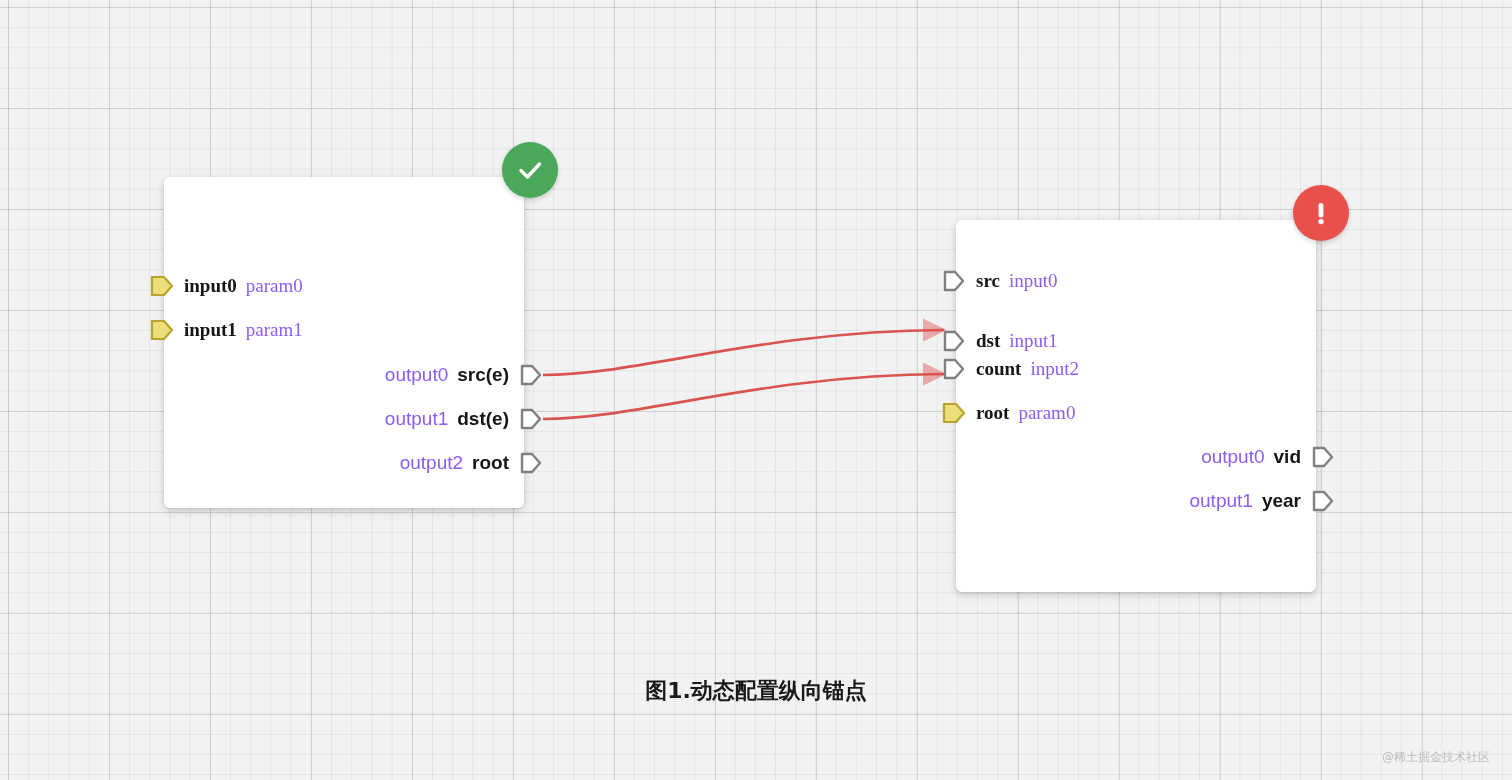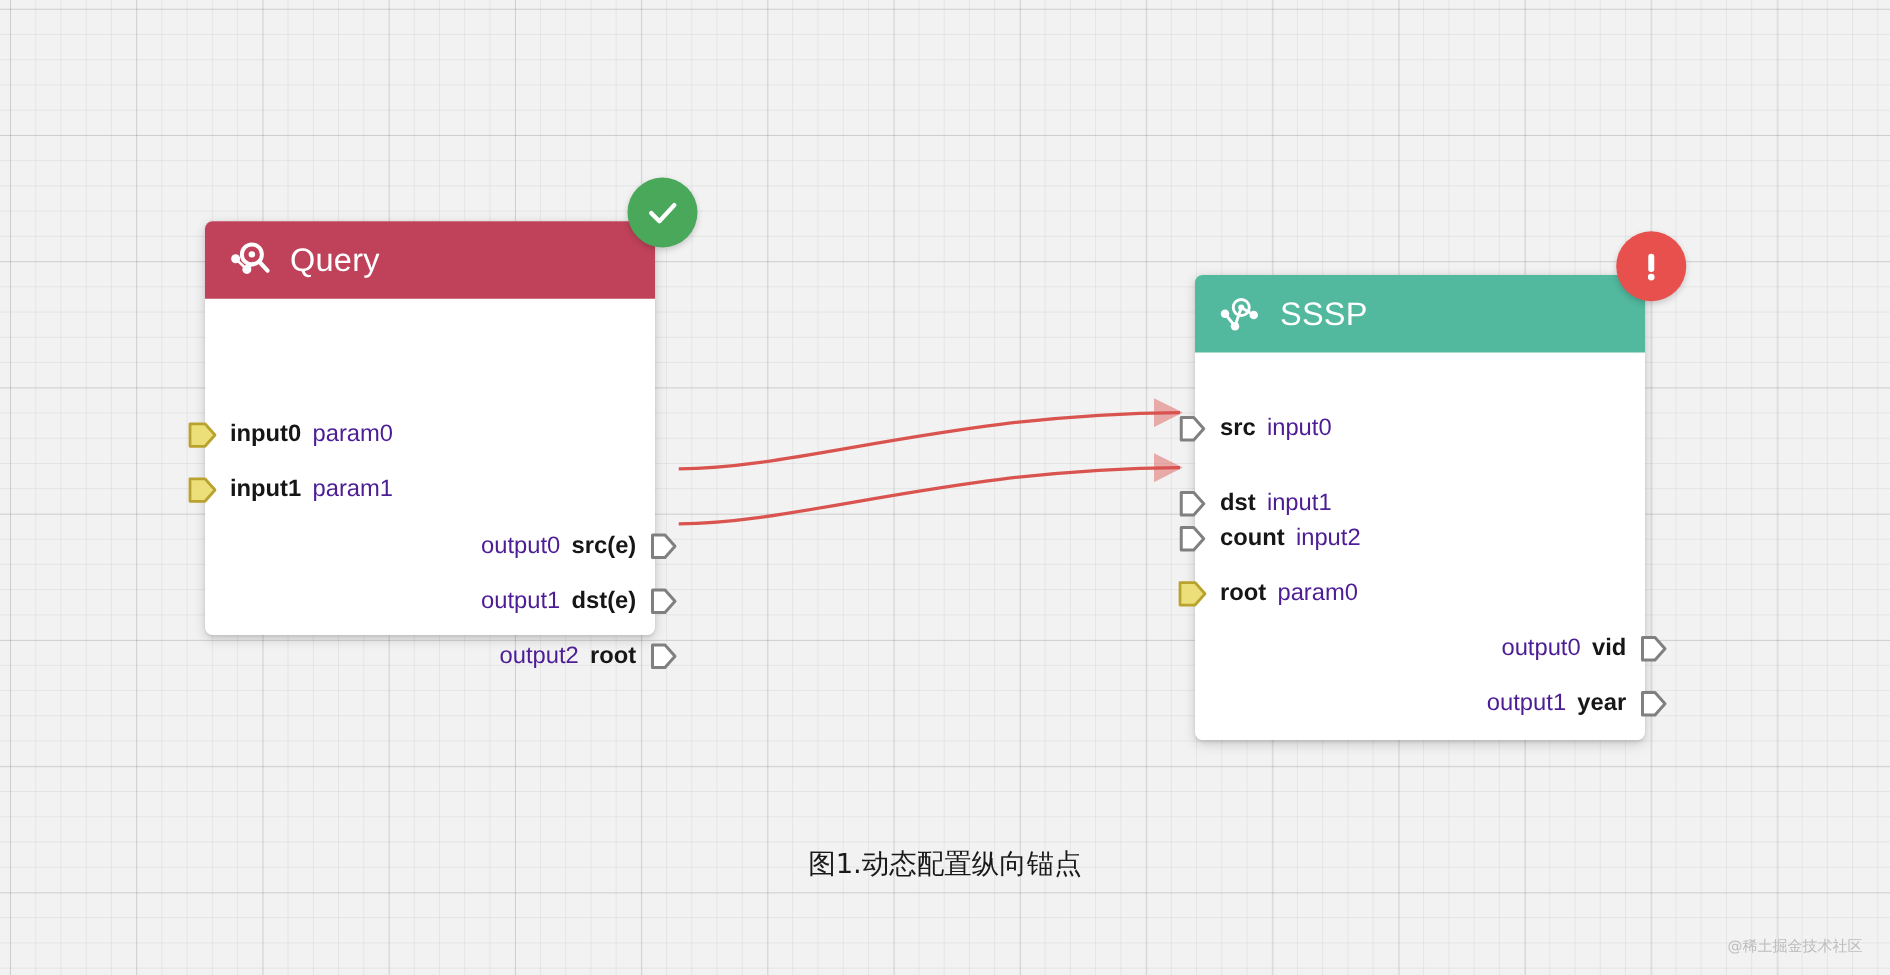--- a/index.html
+++ b/index.html
@@ -49,30 +49,30 @@
   .node-body { position: relative; }
 
   
   .port-row {
     position: absolute;
     display: flex;
     align-items: center;
     height: 26px;
     white-space: nowrap;
   }
-  .port-row.in  { left: 0; }
+  .port-row.in  { left: 0; font-family: Liberation Serif, serif; }
   .port-row.out { right: 0; flex-direction: row-reverse; }
 
   .port-shape { width: 24px; height: 26px; flex: none; display:block; }
   .port-row.in .labels  { margin-left: 10px; }
   .port-row.out .labels { margin-right: 10px; }
 
   .labels { display: flex; align-items: baseline; gap: 9px; font-size: 19px; }
   .lbl-name { color: #161616; font-weight: bold; }
-  .lbl-alias { color: #4c1d95; font-weight: normal; }
+  .lbl-alias { color: #8b5cf6; font-weight: normal; }
   .port-row.out .labels .lbl-alias { order: -1; }
 
   
   .badge {
     position: absolute;
     width: 56px; height: 56px;
     border-radius: 50%;
     display: flex; align-items: center; justify-content: center;
     z-index: 40;
     box-shadow: 0 2px 5px rgba(0,0,0,0.18);
@@ -93,20 +93,21 @@
   
   #caption {
     position: absolute;
     left: 0; right: 0;
     top: 676px;
     text-align: center;
     font-size: 22px;
     color: #1a1a1a;
     font-family: "DejaVu Sans", "Liberation Sans", sans-serif;
     z-index: 30;
+    font-weight: bold;
   }
   #watermark {
     position: absolute;
     right: 22px;
     bottom: 14px;
     font-size: 12px;
     color: #bdbdbd;
     font-family: "DejaVu Sans", "Liberation Sans", sans-serif;
     z-index: 30;
   }
@@ -121,32 +122,20 @@
       <marker id="arrow" viewBox="0 0 10 10" refX="9" refY="5" markerWidth="9" markerHeight="9" orient="auto-start-reverse">
         <path d="M 0 0 L 10 5 L 0 10 z" fill="#d9534f" fill-opacity="0.45"></path>
       </marker>
     </defs>
     <path d="M 543 375 C 640 375 760 331 944 330" fill="none" stroke="#d9534f" stroke-width="2.6" marker-end="url(#arrow)"></path>
     <path d="M 543 419 C 640 419 760 375 944 374" fill="none" stroke="#d9534f" stroke-width="2.6" marker-end="url(#arrow)"></path>
   </svg>
 
   <div class="node" id="node-query" style="left:164px; top:177px; width:360px; height:331px;">
 
-    <div class="node-header" style="background:#c0425a;">
-      <svg class="node-icon" viewBox="0 0 36 36">
-        <circle cx="6.5" cy="17" r="3.6" fill="#fff"></circle>
-        <circle cx="15.5" cy="25.5" r="3.6" fill="#fff"></circle>
-        <path d="M6.5 17 L15.5 25.5" stroke="#fff" stroke-width="2.2" fill="none"></path>
-        <path d="M15.5 25.5 L21 20" stroke="#fff" stroke-width="2.2" fill="none"></path>
-        <circle cx="19.5" cy="13.5" r="8" fill="none" stroke="#fff" stroke-width="3.2"></circle>
-        <circle cx="19.5" cy="13.5" r="2.6" fill="#fff"></circle>
-        <path d="M25.6 19.6 L32 26.5" stroke="#fff" stroke-width="3.4" stroke-linecap="round"></path>
-      </svg>
-      <span class="title">Query</span>
-    </div>
 
     <div class="node-body" style="height:269px;">
 
       <div class="port-row in" style="top:96px; left:-14px;">
         <svg class="port-shape" viewBox="0 0 24 26">
           <path d="M2 4 L14 4 L22 13 L14 22 L2 22 Z" fill="#ecdf79" stroke="#b9a22e" stroke-width="2.2" stroke-linejoin="round"></path>
         </svg>
         <span class="labels">
           <span class="lbl-name">input0</span>
           <span class="lbl-alias">param0</span>
@@ -197,31 +186,20 @@
   </div>
 
   <div class="badge ok" style="left:502px; top:142px; background:#4aa85a;">
     <svg width="34" height="34" viewBox="0 0 34 34">
       <path d="M8 17.5 L14.5 24 L26.5 11" fill="none" stroke="#fff" stroke-width="3.4" stroke-linecap="round" stroke-linejoin="round"></path>
     </svg>
   </div>
 
   <div class="node" id="node-sssp" style="left:956px; top:220px; width:360px; height:372px;">
 
-    <div class="node-header" style="background:#52b89e;">
-      <svg class="node-icon" viewBox="0 0 36 36">
-        <path d="M6 18 L14 28 L19 13 L29 19" stroke="#fff" stroke-width="2.3" fill="none" stroke-linejoin="round"></path>
-        <circle cx="19" cy="13" r="6.4" fill="none" stroke="#fff" stroke-width="2.3"></circle>
-        <circle cx="6" cy="18" r="3.4" fill="#fff"></circle>
-        <circle cx="14" cy="28" r="3.4" fill="#fff"></circle>
-        <circle cx="29" cy="19" r="3.4" fill="#fff"></circle>
-        <circle cx="19" cy="13" r="2.4" fill="#fff"></circle>
-      </svg>
-      <span class="title">SSSP</span>
-    </div>
 
     <div class="node-body" style="height:334px;">
 
       <div class="port-row in" style="top:48px; left:-14px;">
         <svg class="port-shape" viewBox="0 0 24 26">
           <path d="M3 4 L13 4 L21 13 L13 22 L3 22 Z" fill="#ffffff" stroke="#808080" stroke-width="2.4" stroke-linejoin="round"></path>
         </svg>
         <span class="labels">
           <span class="lbl-name">src</span>
           <span class="lbl-alias">input0</span>

